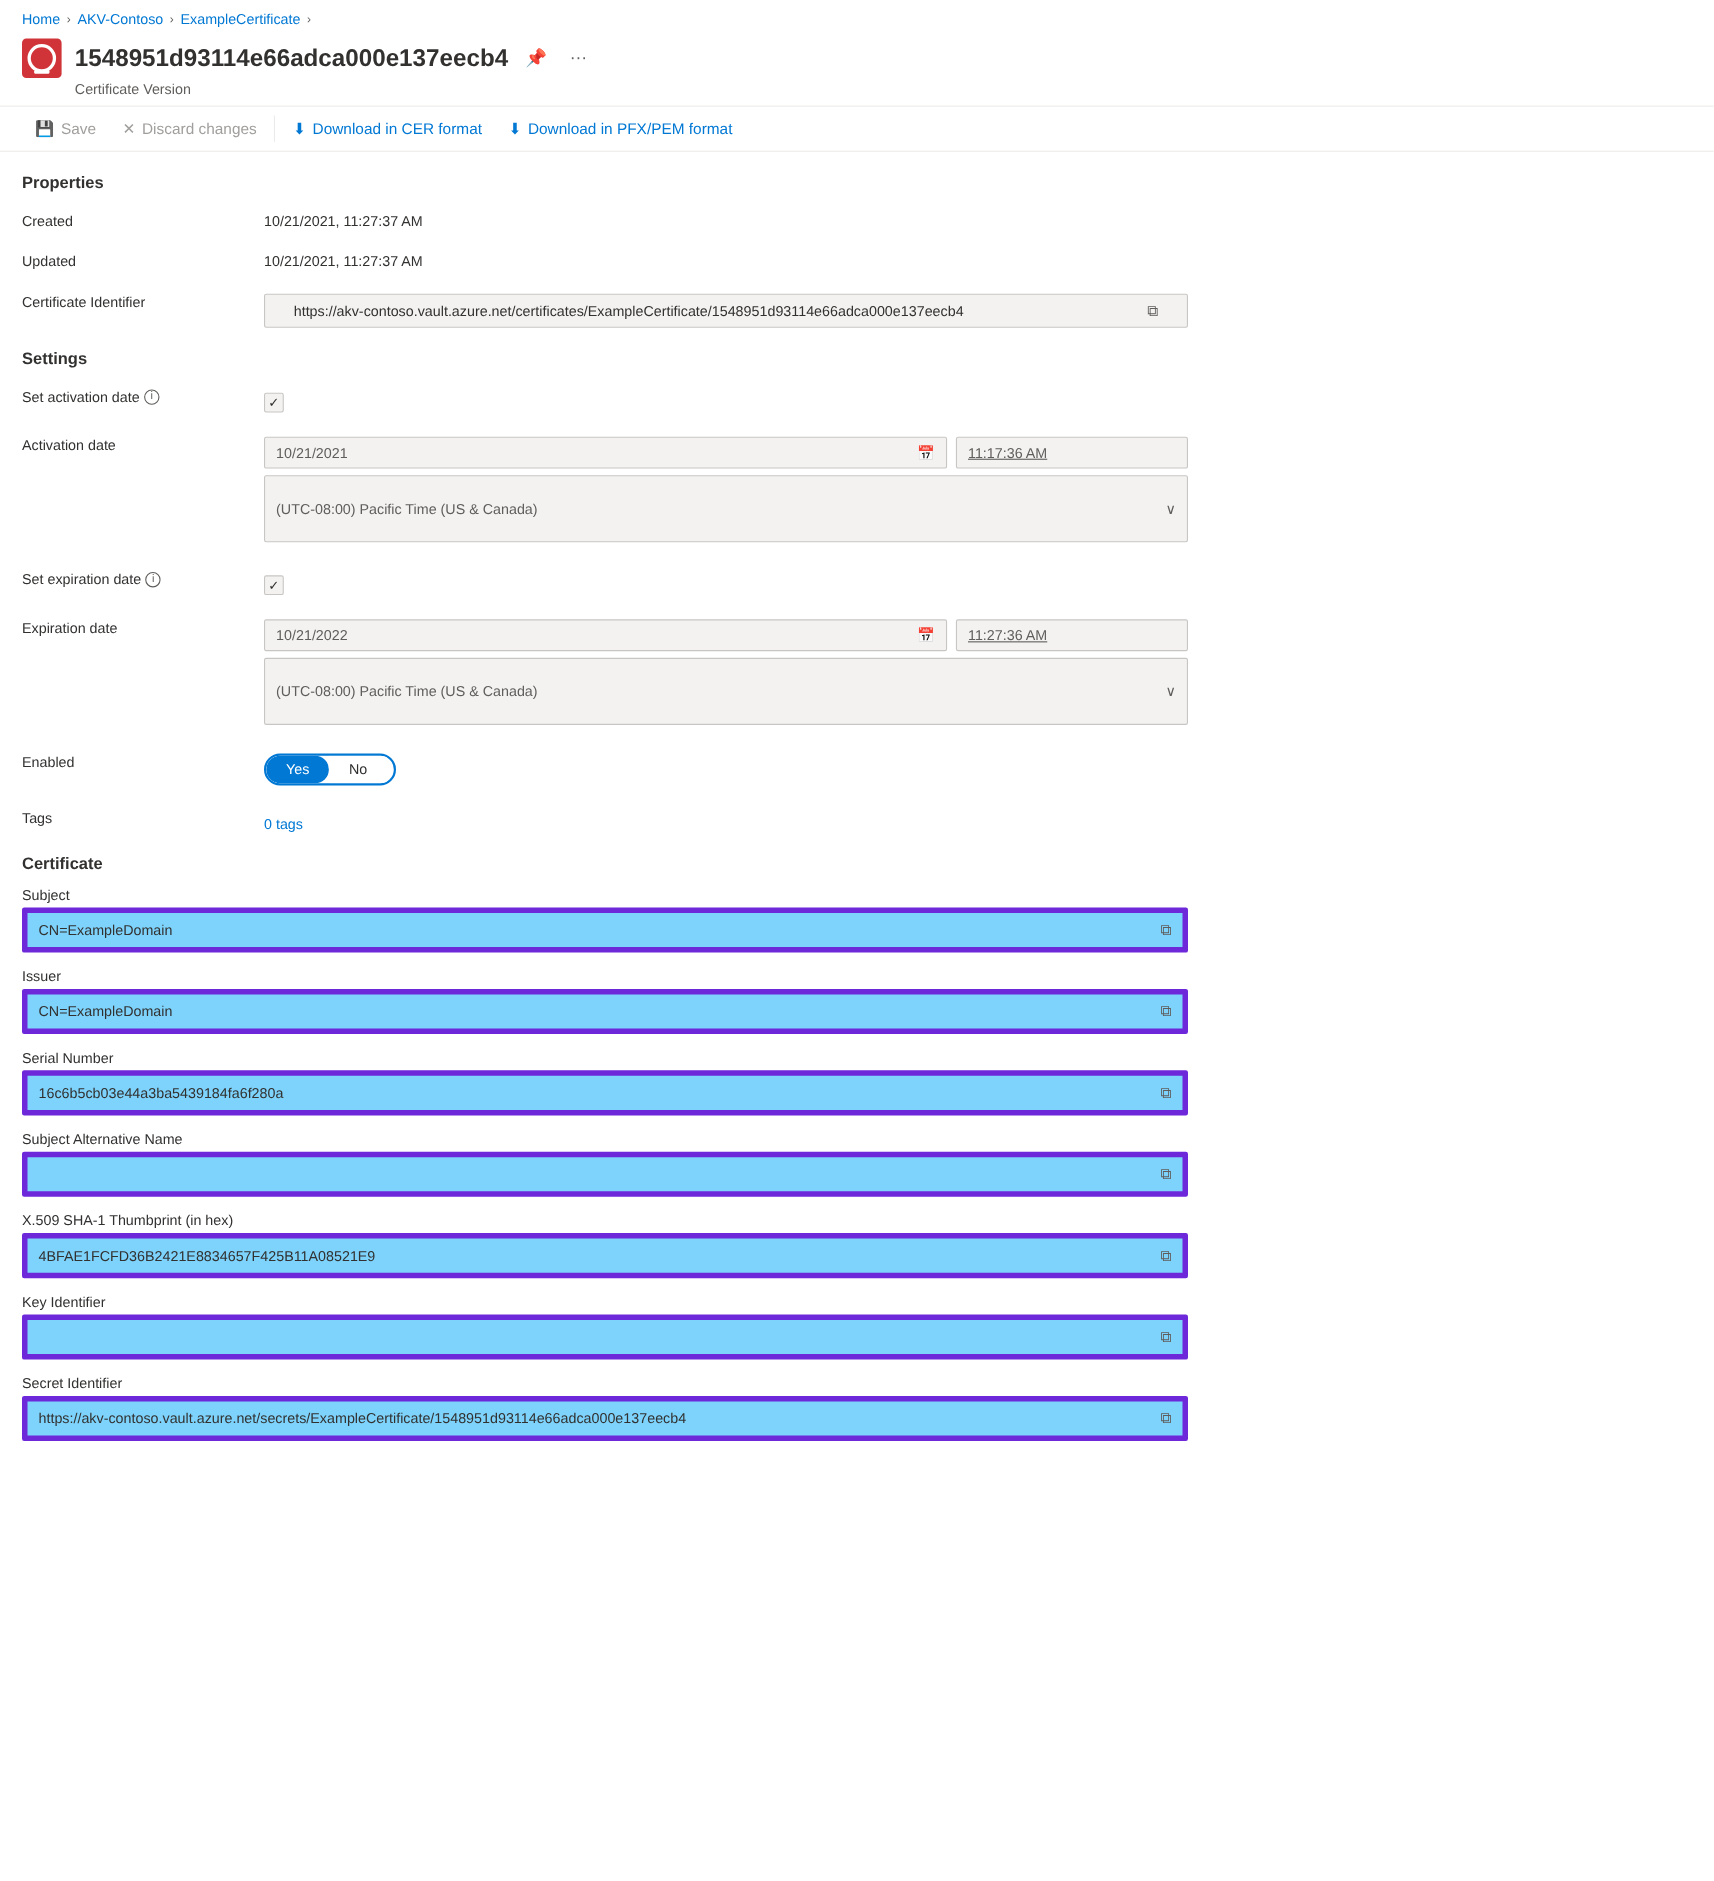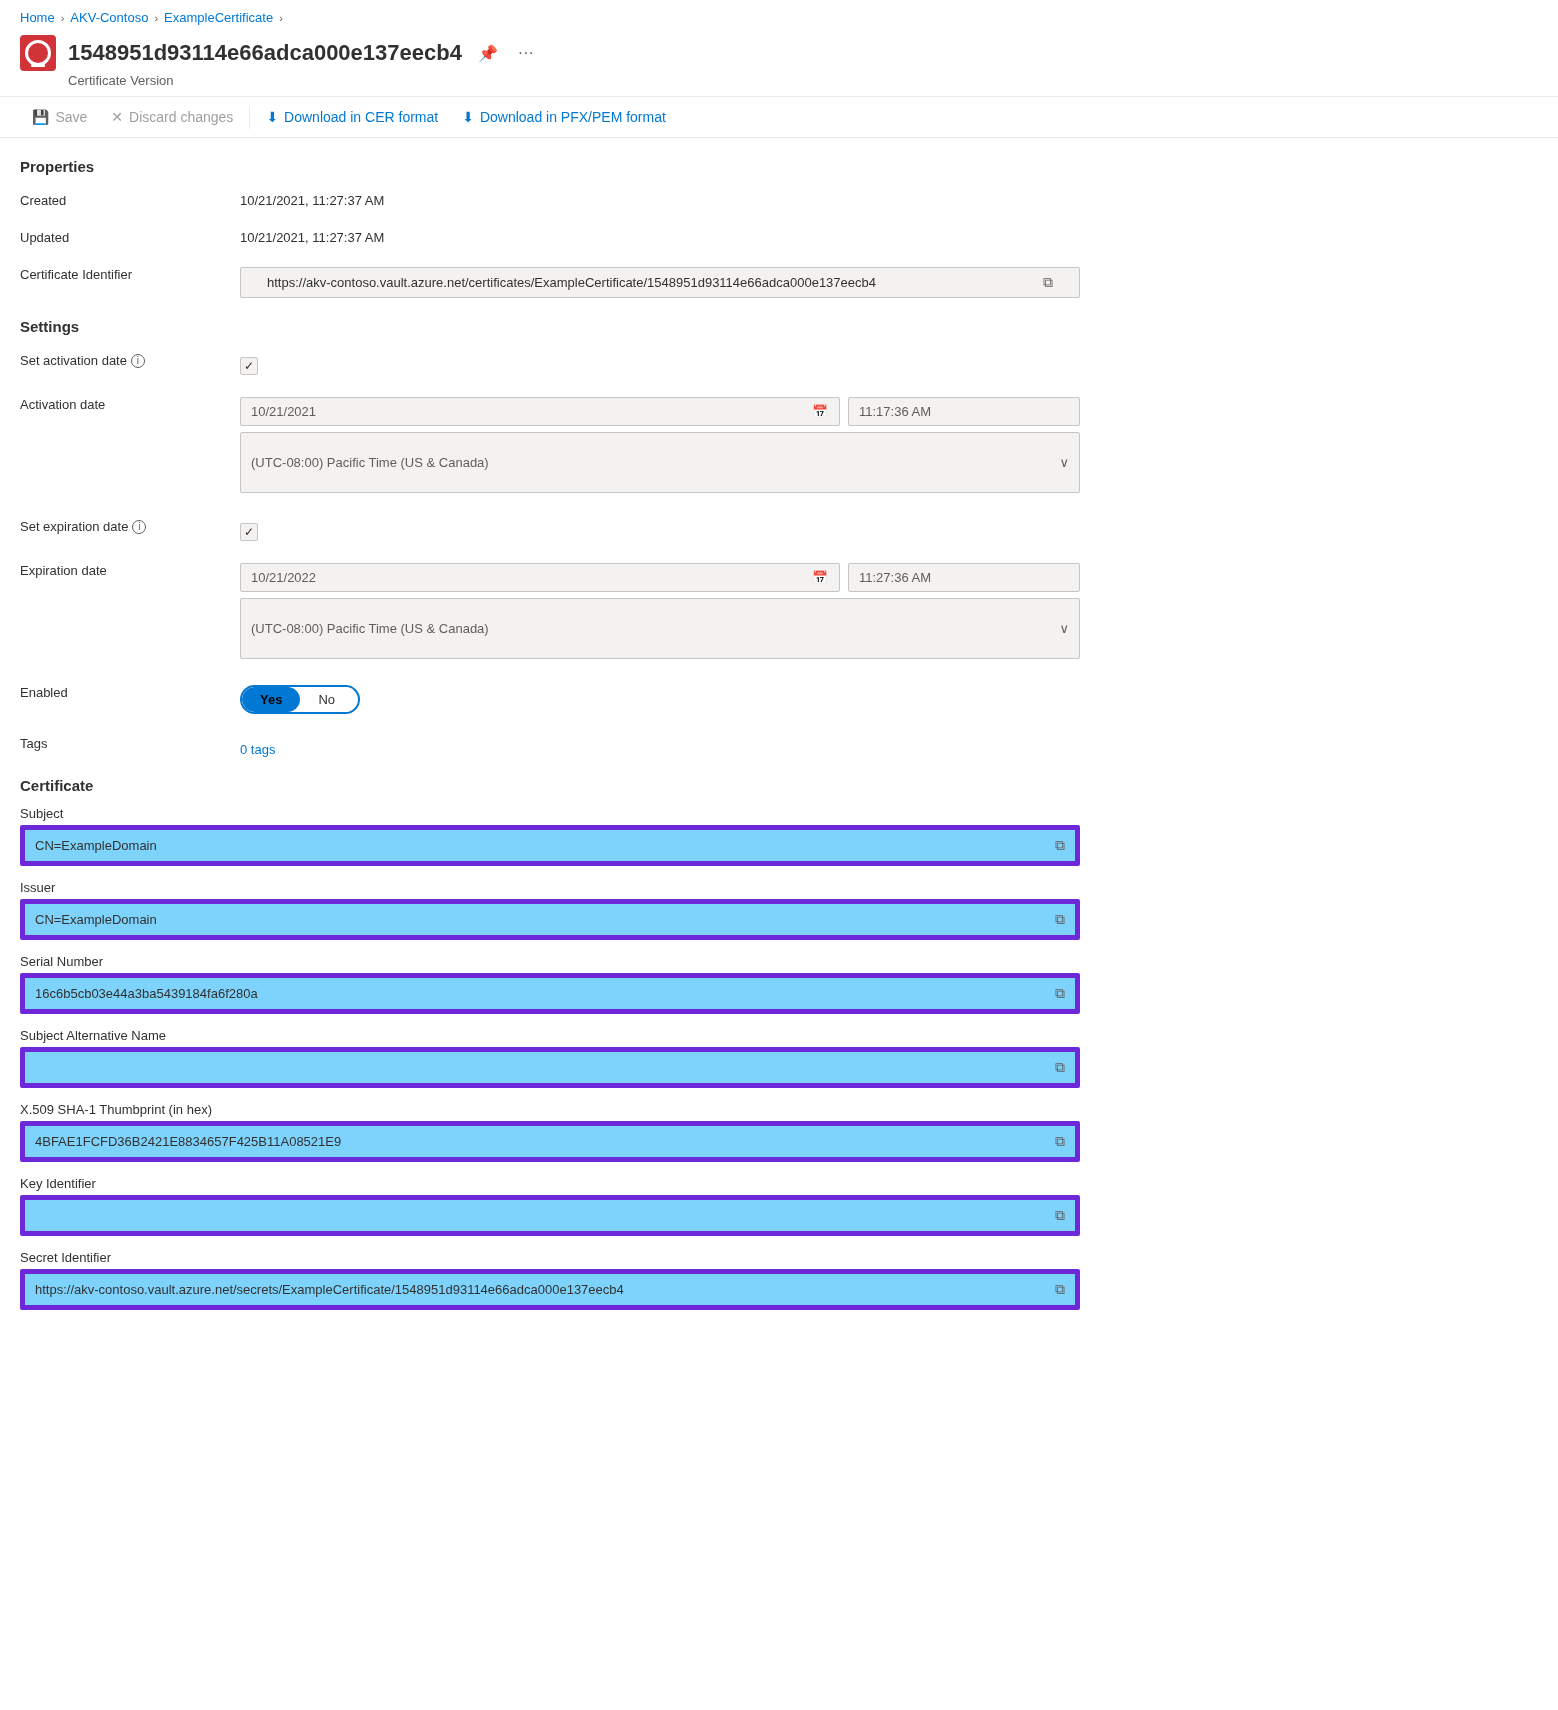--- a/index.html
+++ b/index.html
@@ -131,27 +131,27 @@
       border-radius: 2px;
       padding: 6px 10px;
       font-size: 13px; color: #605e5c;
     }
     .date-input .cal-icon {
       margin-left: auto;
       color: #605e5c;
       font-size: 13px;
     }
     .time-input {
-      width: 232px;
+      width: 211px;
       display: flex; align-items: center;
       border: 1px solid #c8c6c4;
       background: #f3f2f1;
       border-radius: 2px;
       padding: 6px 10px;
-      font-size: 13px; color: #605e5c;
+      font-size: 13px; color: #605e5c; text-decoration: underline;
     }
     .timezone-select {
       display: flex; align-items: center;
       border: 1px solid #c8c6c4;
       background: #f3f2f1;
       border-radius: 2px;
       padding: 22px 10px;
       font-size: 13px; color: #605e5c;
       width: 100%;
       margin-bottom: 4px;
@@ -182,26 +182,26 @@
 
     .toggle-wrapper {
       display: flex; align-items: center;
       border: 2px solid #0078d4;
       border-radius: 20px;
       overflow: hidden;
       width: 120px;
     }
     .toggle-yes {
       background: #0078d4;
-      color: #000000;
+      color: #ffffff;
       padding: 5px 18px;
       font-size: 13px;
       border-radius: 16px;
       cursor: pointer;
-      font-weight: 700;
+      font-weight: 400;
     }
     .toggle-no {
       background: #fff;
       color: #323130;
       padding: 5px 18px;
       font-size: 13px;
       cursor: pointer;
     }
 
     .tags-link {

